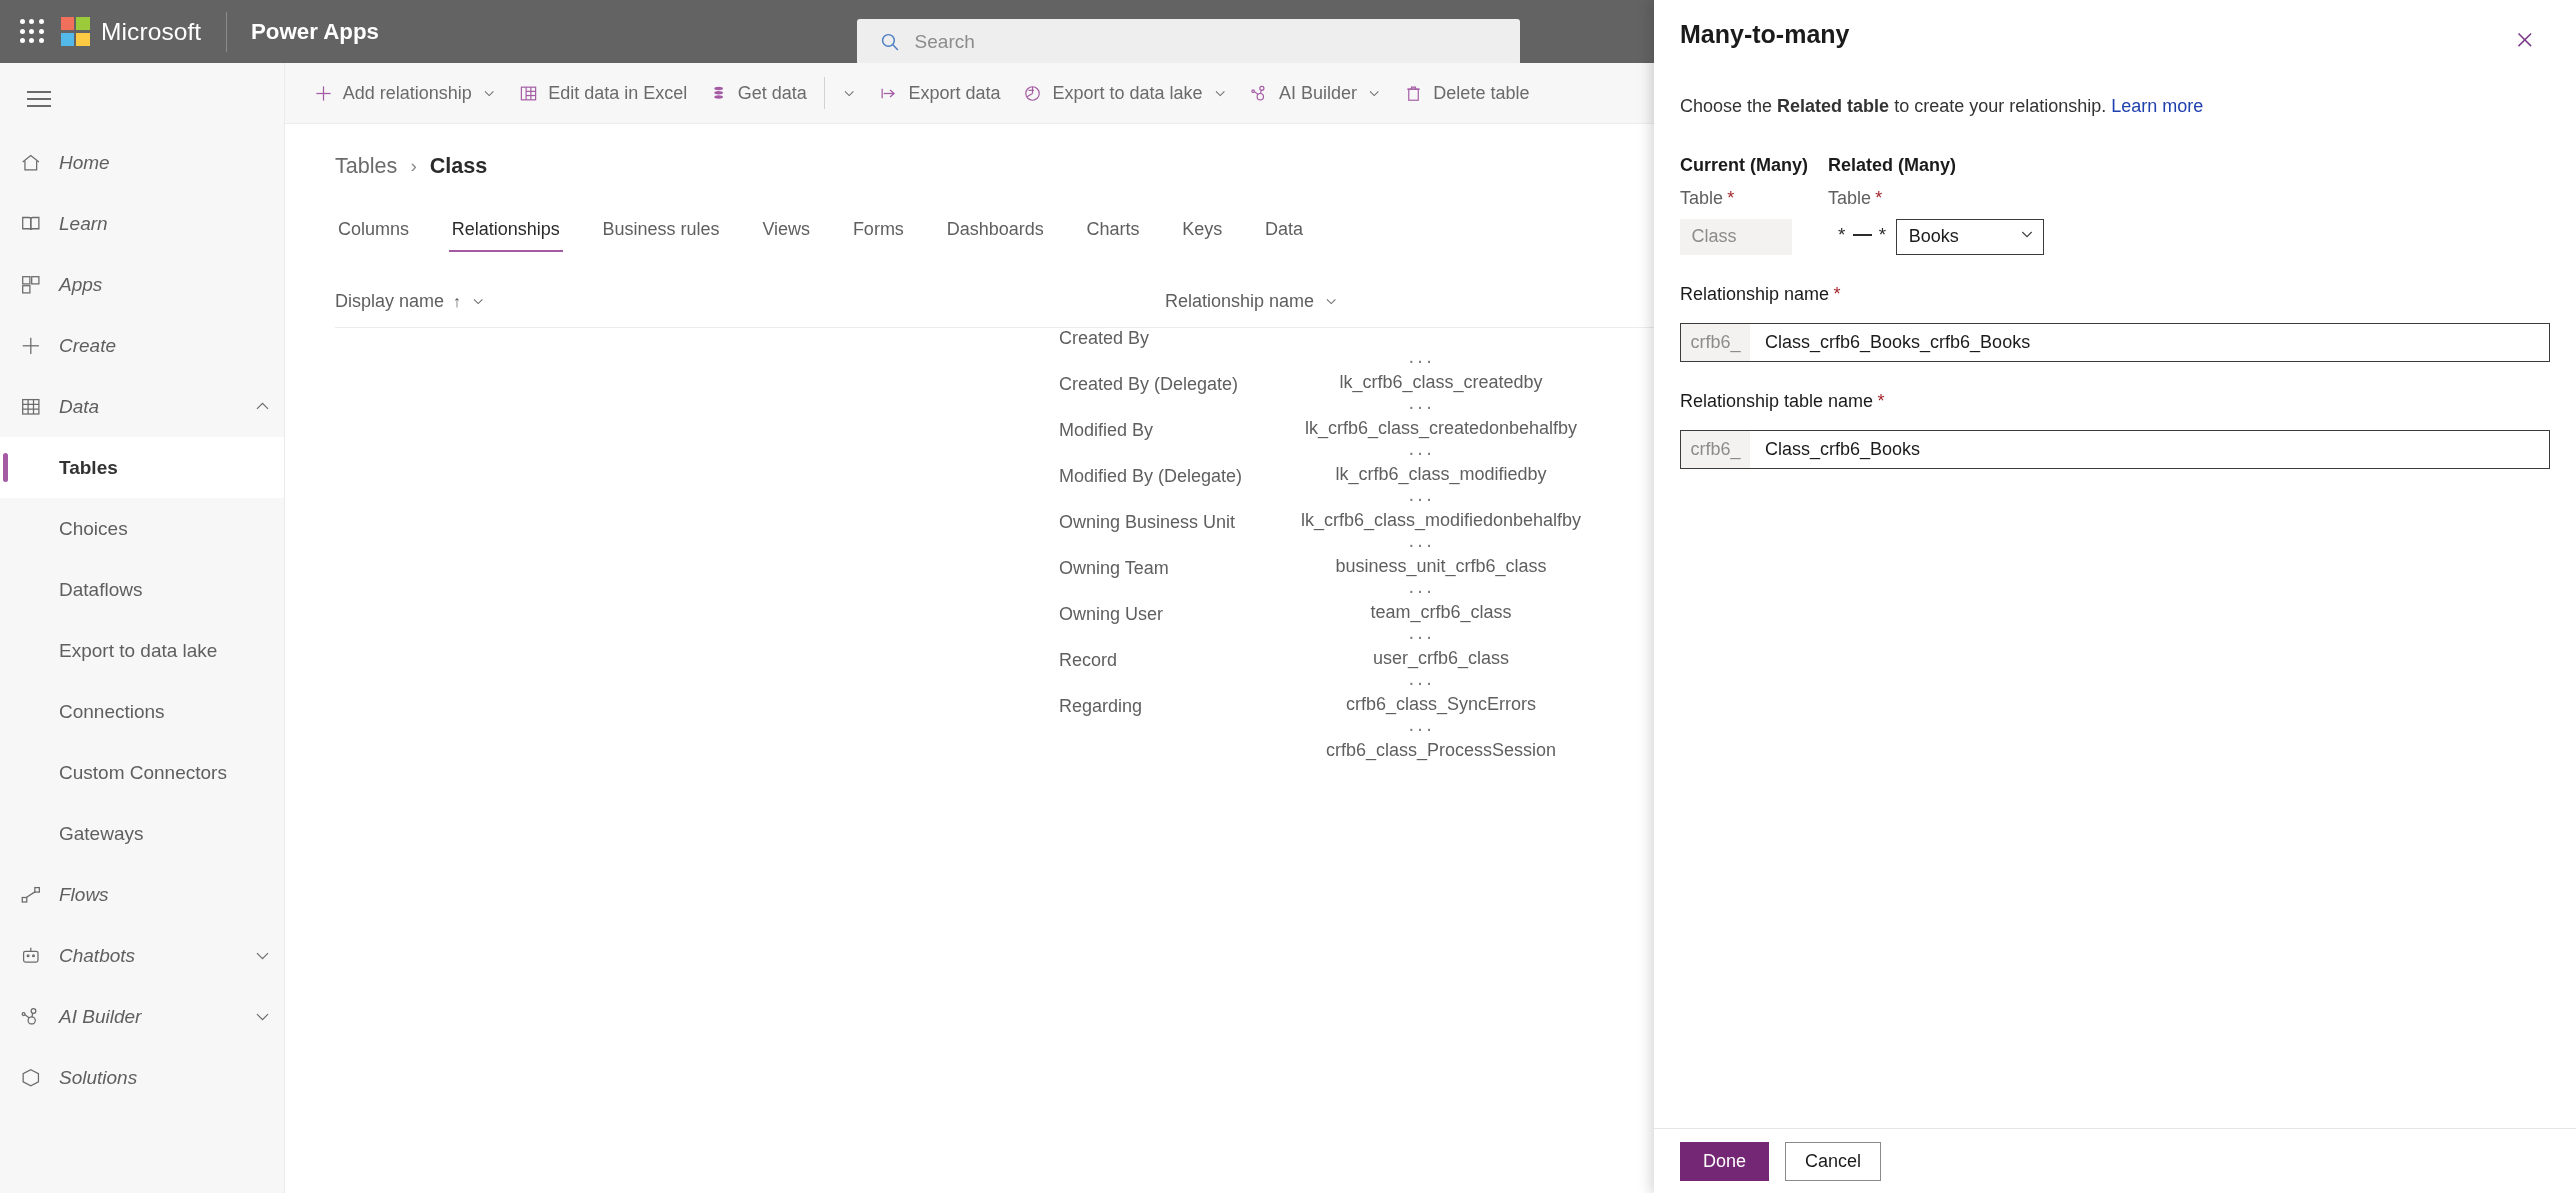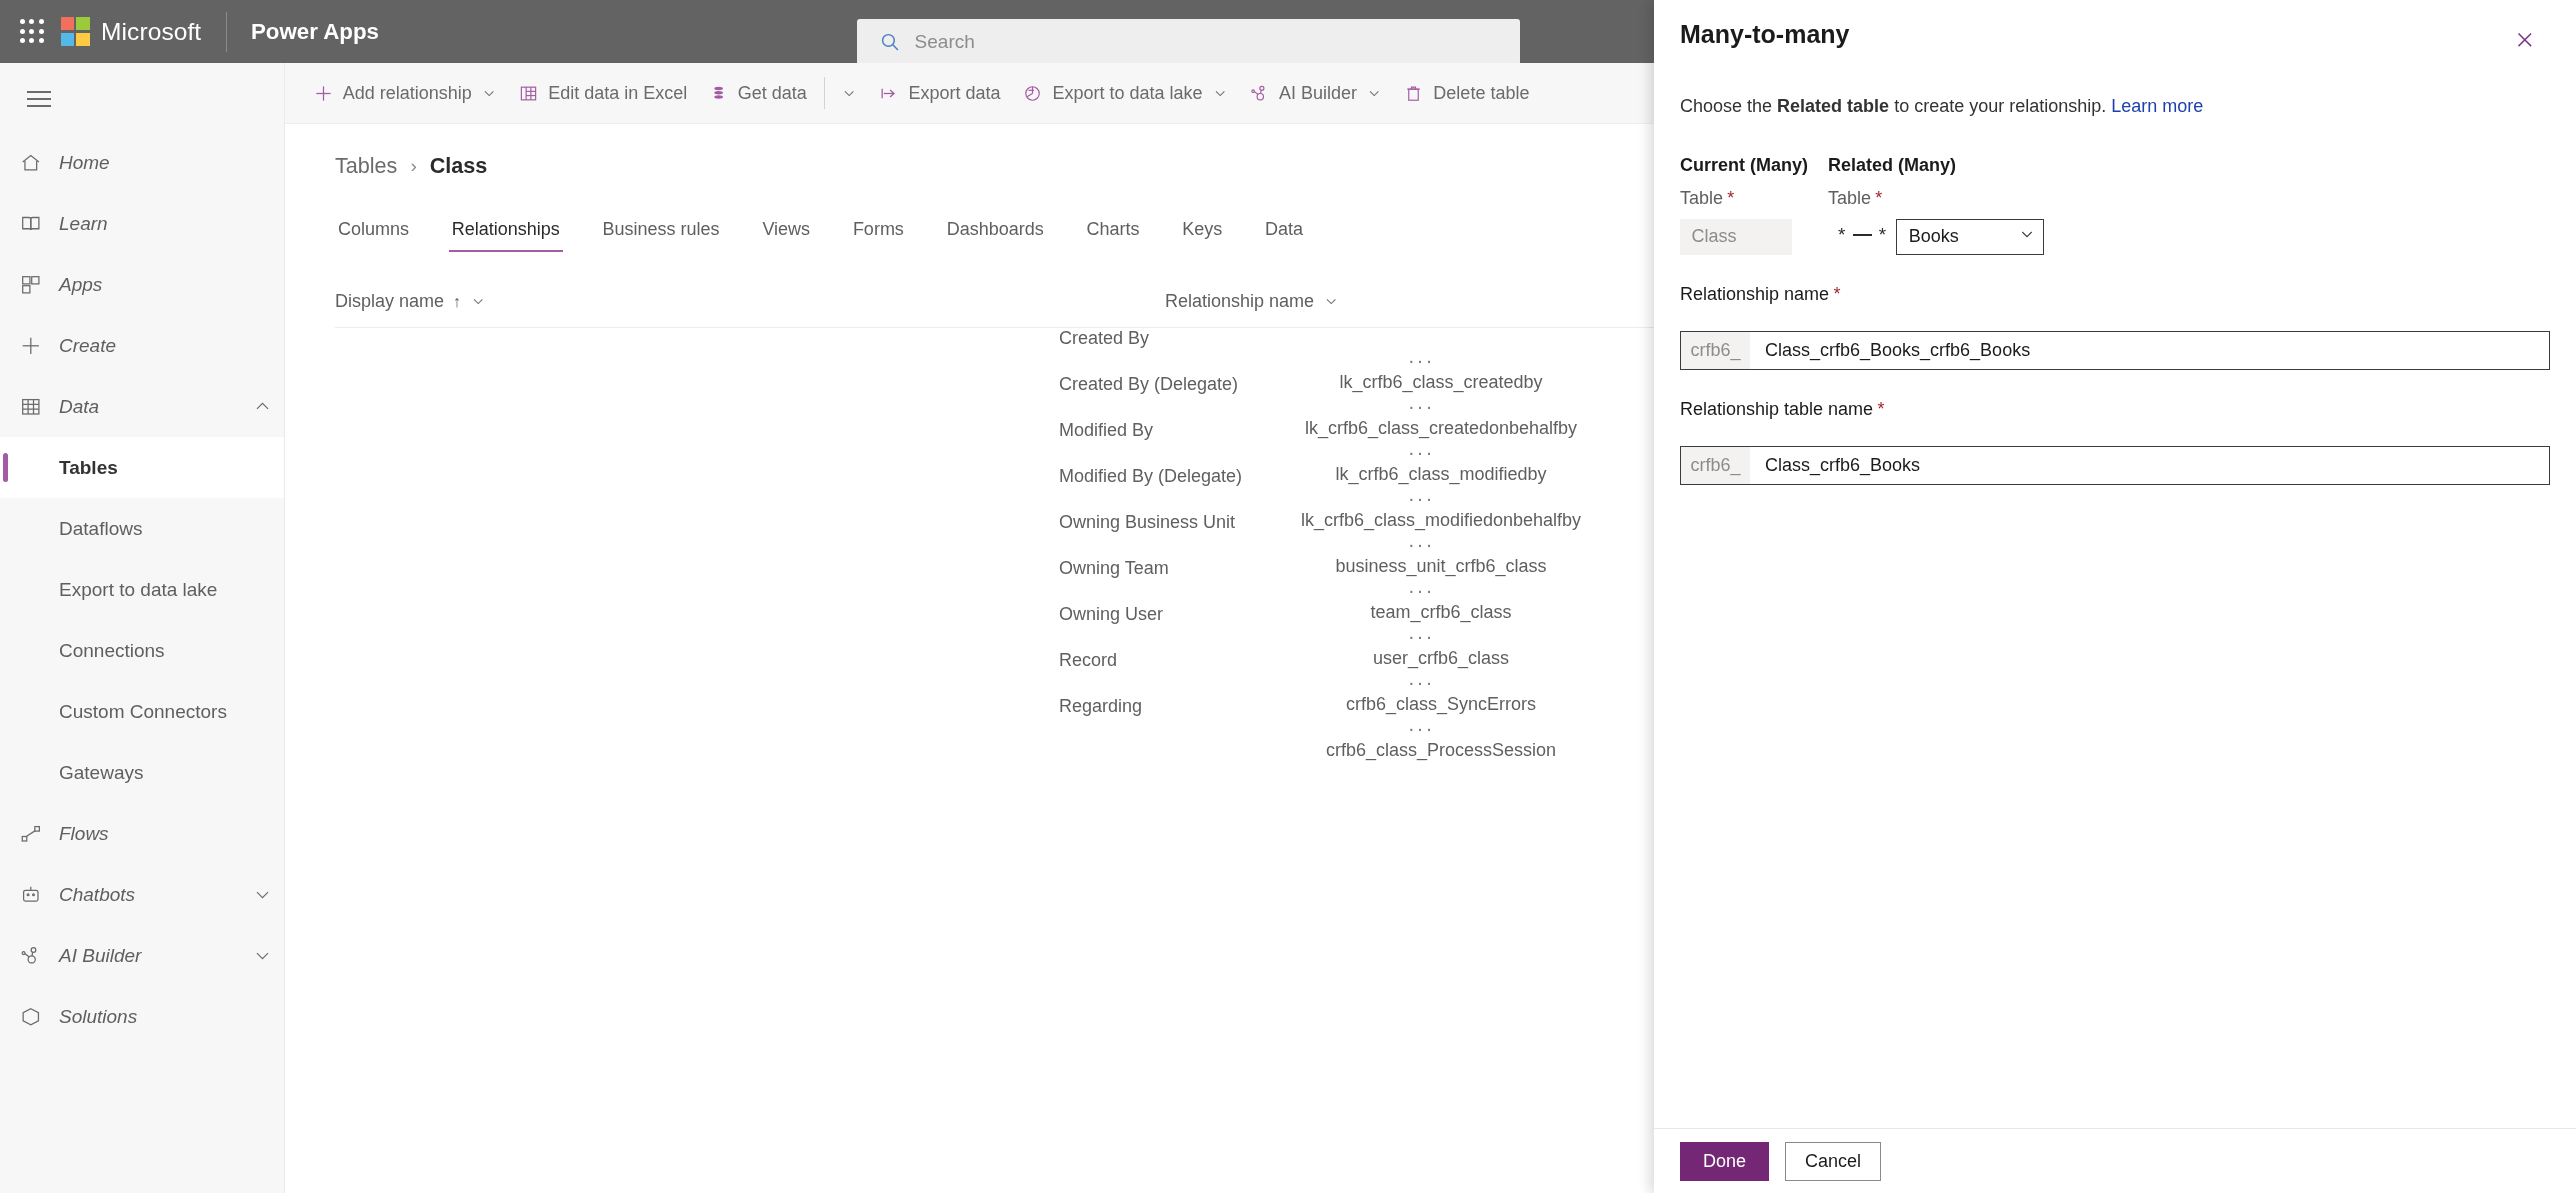--- a/index.html
+++ b/index.html
@@ -130,21 +130,21 @@
   .connector .bar { width: 19px; height: 1.4px; background: #2b2b2b; margin: 0 7.2px; }
   .dropdown {
     width: 148px; height: 36px; border: 0.7px solid #3b3b3b; background: #fff;
     display: flex; align-items: center; justify-content: space-between;
     padding: 0 8.6px 0 11.5px; font-size: 18px; color: #1b1b1b; cursor: pointer;
   }
 
   .field-block { margin-top: 29px; }
   .field-block .fl { font-size: 18px; color: #1b1b1b; font-weight: 400; }
   .prefix-input {
-    margin-top: 26px; height: 39px; border: 0.7px solid #3b3b3b; background: #fff;
+    margin-top: 18px; height: 39px; border: 0.7px solid #3b3b3b; background: #fff;
     display: flex; align-items: stretch; width: 100%;
   }
   .prefix {
     width: 69px; background: #f3f2f1; display: flex; align-items: center; justify-content: center;
     font-size: 18px; color: #8c8c8c;
   }
   .prefix-val { flex: 1; display: flex; align-items: center; padding-left: 15px;
     font-size: 18px; color: #1b1b1b; }
 
   .panel-foot {
@@ -259,20 +259,23 @@
     <span class="nav-lbl">Data</span>
     <span class="nav-chev">
       <svg width="19" height="19" viewBox="0 0 24 24" fill="none" stroke="#6b6b6b" stroke-width="1.5">
         <polyline points="5,15 12,8 19,15"></polyline>
         </svg>
       </span>
   </div>
 
   <div class="nav-sub sel">
     <span>Tables</span>
+  </div>
+  <div class="nav-sub">
+    <span>Choices</span>
   </div>
   <div class="nav-sub">
     <span>Dataflows</span>
   </div>
   <div class="nav-sub">
     <span>Export to data lake</span>
   </div>
   <div class="nav-sub">
     <span>Connections</span>
   </div>

